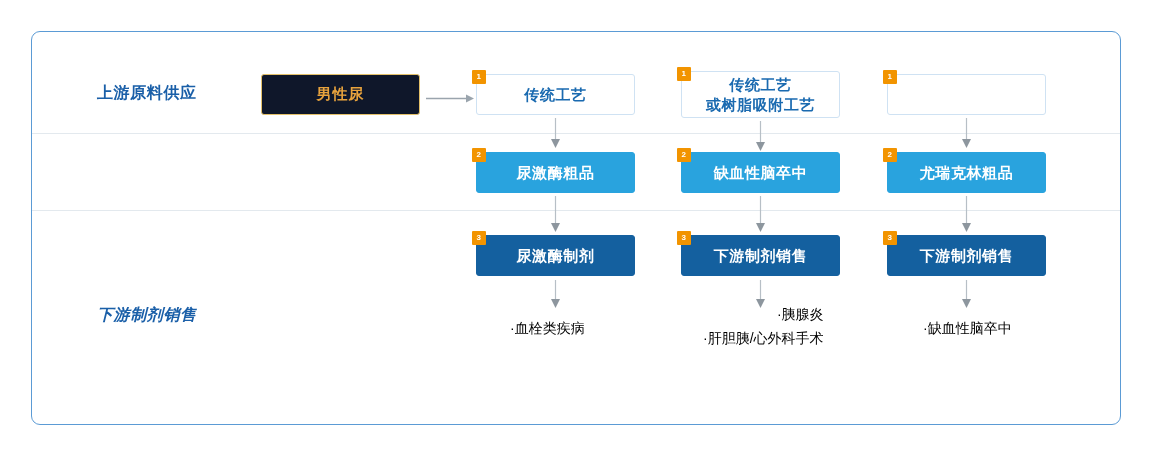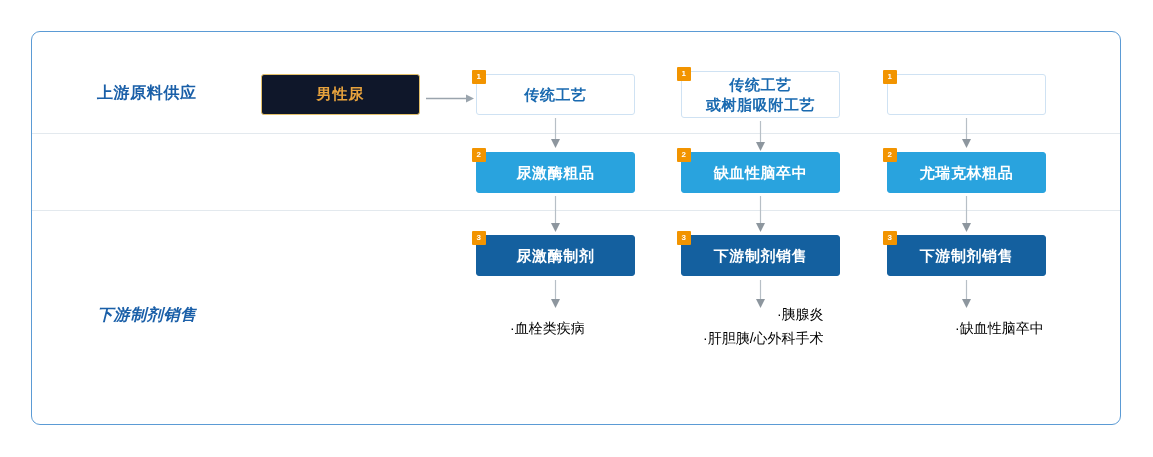--- a/index.html
+++ b/index.html
@@ -145,21 +145,21 @@
   .indications{
     position:absolute;
     color:#1a6ab0;
     font-size:14px;
     line-height:24px;
     white-space:nowrap;
   }
   .indications div{color:#000000;}
   .ind1{left:510px;top:316px;}
   .ind2{left:703px;top:302px;text-align:right;}
-  .ind3{left:923px;top:316px;margin-left:32px;}
+  .ind3{left:923px;top:316px;}
 </style>
 </head>
 <body>
 
 <div id="stage">
 
   <div class="frame"></div>
 
   <div class="divider d1"></div>
   <div class="divider d2"></div>

